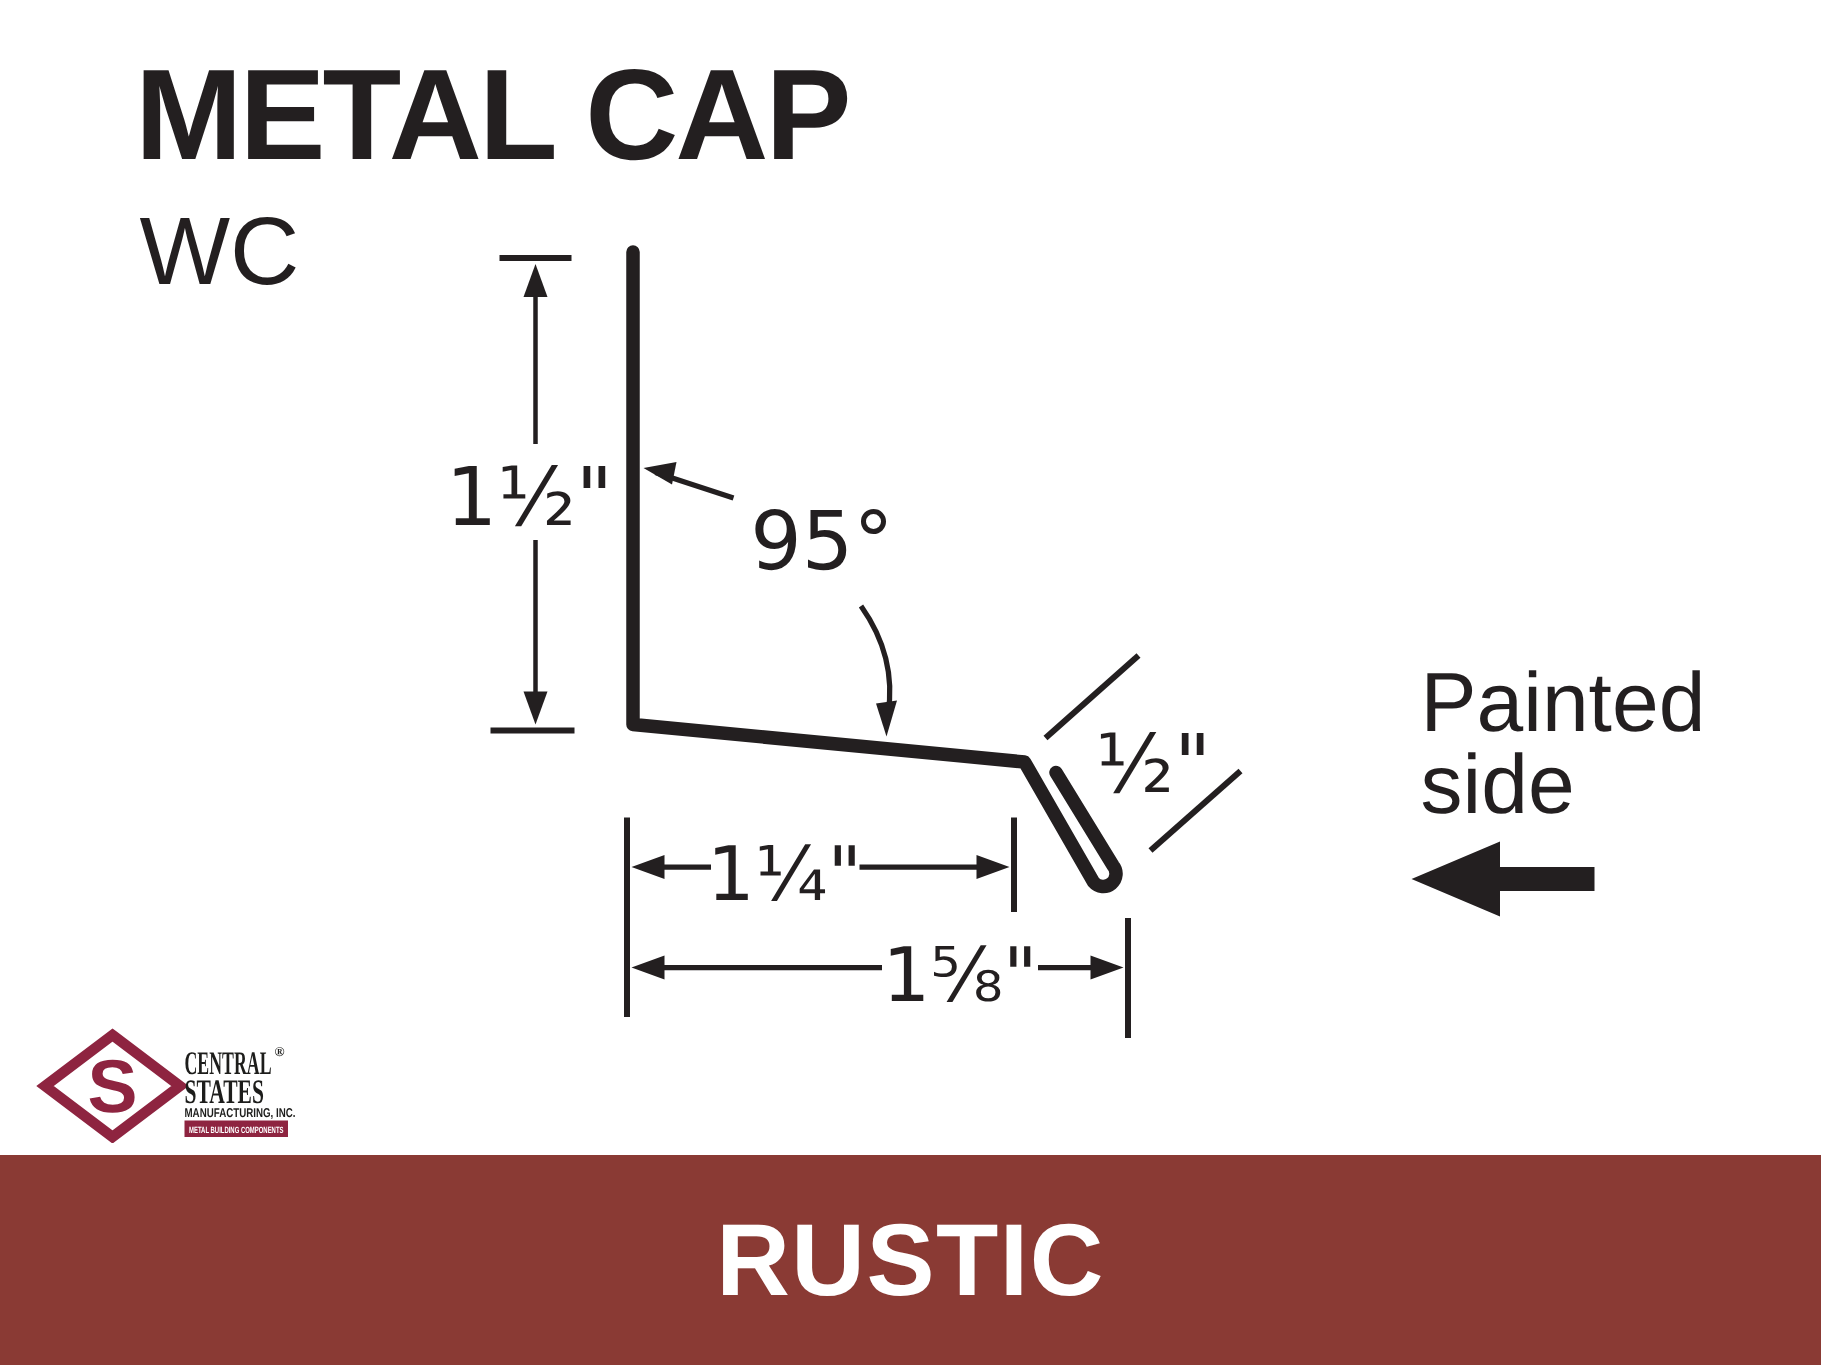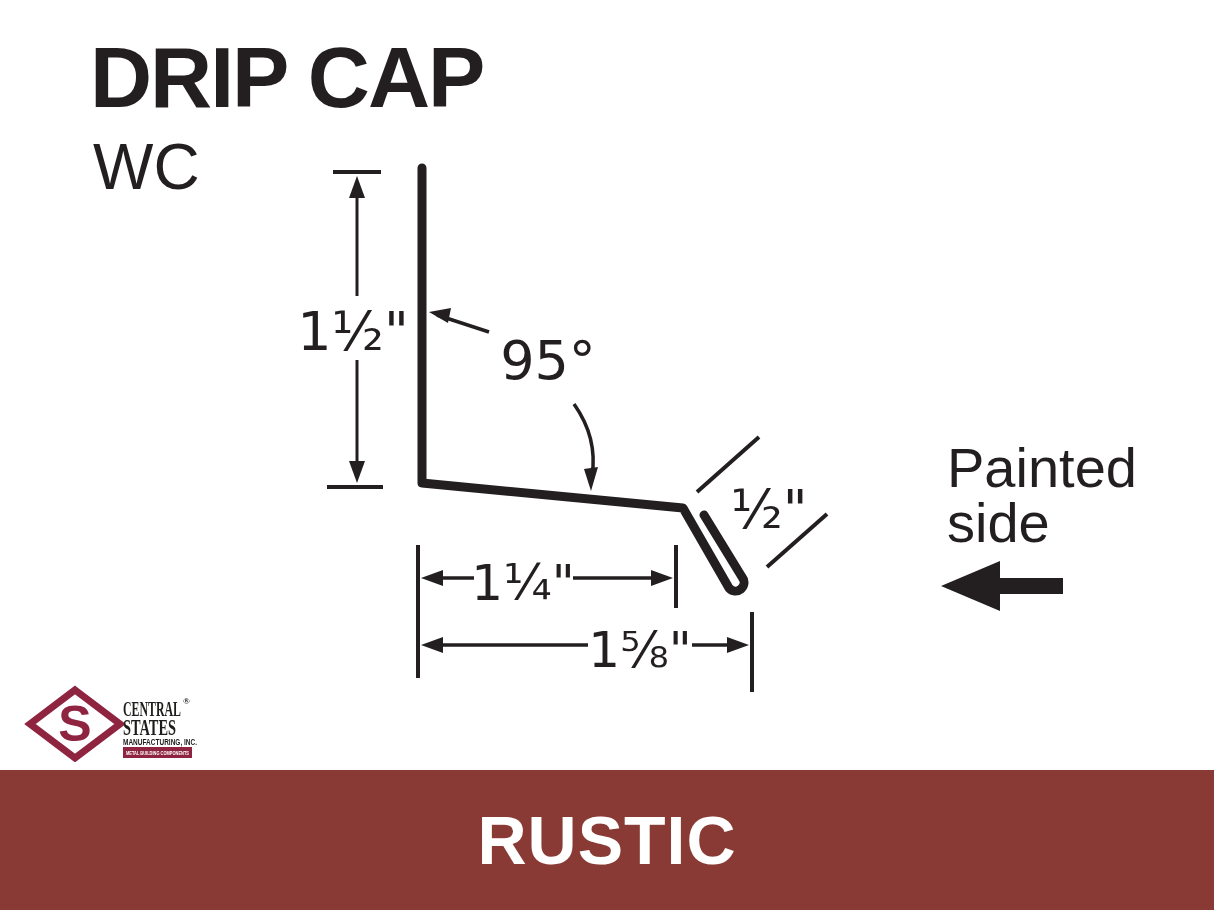--- a/index.html
+++ b/index.html
@@ -33,21 +33,21 @@
   }
   .banner-label{
     color:#ffffff;font-size:68px;font-weight:700;letter-spacing:1px;
   }
 </style>
 </head>
 <body>
 
 <div class="page">
 
-  <div class="title">DRIP CAP</div>
+  <div class="title">METAL CAP</div>
   <div class="code">WC</div>
 
   <svg class="diagram-svg" width="1214" height="770" viewBox="0 0 1214 770">
 
     <path d="M 422,168 L 422,483 L 683,508 L 729,588 A 8.5,8.5 0 0 0 742,577 L 704,515" fill="none" stroke="#231f20" stroke-width="9" stroke-linecap="round" stroke-linejoin="round"></path>
 
     <g stroke="#231f20" fill="#231f20">
       <line x1="333" y1="172" x2="381" y2="172" stroke-width="4"></line>
       <line x1="327" y1="487" x2="383" y2="487" stroke-width="4"></line>
       <line x1="357" y1="196" x2="357" y2="296" stroke-width="3"></line>

